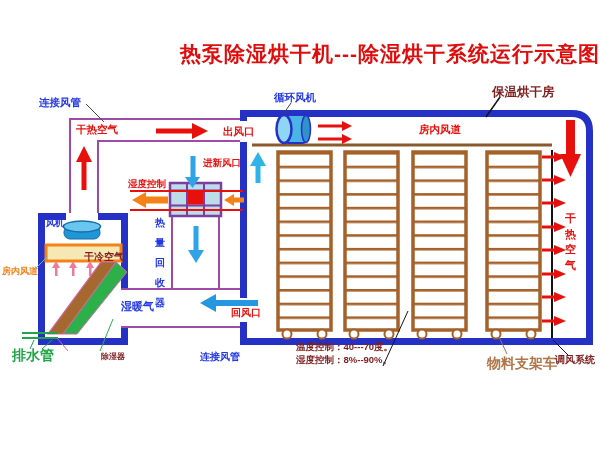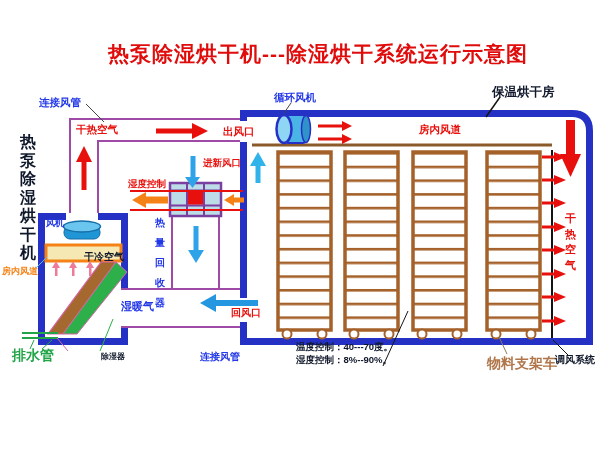--- a/index.html
+++ b/index.html
@@ -4,23 +4,23 @@
 <style>
   html,body{margin:0;padding:0;background:#888;}
   .stage{
     position:relative;width:600px;height:450px;background:#ffffff;
     font-family:"Liberation Sans","DejaVu Sans",sans-serif;overflow:hidden;
   }
   .stage svg{position:absolute;left:0;top:0;}
   .lbl{position:absolute;font-weight:bold;white-space:nowrap;line-height:1.15;}
   .vert{white-space:normal;word-break:break-all;}
   .red{color:#e8100c}.blue{color:#2237e8}.green{color:#21a447}
-  .orange{color:#f58216}.brown{color:#b0764a}.black{color:#0f172a}
+  .orange{color:#f58216}.brown{color:#b0764a}.black{color:#7f1d1d}
   .title{
-    position:absolute;left:0;right:0;top:40px;text-align:center;
+    position:absolute;left:0;right:0;top:40px;text-align:right;
     color:#e00b0b;font-size:21px;font-weight:bold;letter-spacing:1px;margin-left:36px;
   }
 </style>
 </head>
 <body>
 
 <div class="stage">
 
   <svg width="600" height="450" viewBox="0 0 600 450">
     <defs>
@@ -188,21 +188,20 @@
       <line x1="36" y1="268" x2="47" y2="257" stroke="#66bbdd"></line>
       <line x1="30" y1="349" x2="34" y2="340" stroke="#21a447"></line>
       <line x1="42" y1="349" x2="52" y2="340" stroke="#21a447"></line>
       <line x1="68" y1="351" x2="57" y2="338" stroke="#d565a5"></line>
       <line x1="100" y1="351" x2="113" y2="319" stroke="#2db04a"></line>
     </g>
   </svg>
 
   <div class="title">热泵除湿烘干机---除湿烘干系统运行示意图</div>
 
-  <div class="lbl vert black" style="left:20px;top:133px;width:18px;font-size:16px;line-height:18.5px;">热泵除湿烘干机</div>
 
   <div class="lbl blue" style="left:39px;top:96px;font-size:10.5px;">连接风管</div>
   <div class="lbl red" style="left:76px;top:123px;font-size:10.5px;">干热空气</div>
   <div class="lbl red" style="left:223px;top:125px;font-size:10.5px;">出风口</div>
   <div class="lbl blue" style="left:274px;top:91px;font-size:10.5px;">循环风机</div>
   <div class="lbl black" style="left:492px;top:85px;font-size:12.5px;">保温烘干房</div>
   <div class="lbl red" style="left:419px;top:123px;font-size:10.5px;">房内风道</div>
   <div class="lbl red" style="left:203px;top:158px;font-size:9.5px;">进新风口</div>
   <div class="lbl red" style="left:128px;top:179px;font-size:9.5px;">湿度控制</div>
   <div class="lbl blue" style="left:46px;top:218px;font-size:9px;">风机</div>

